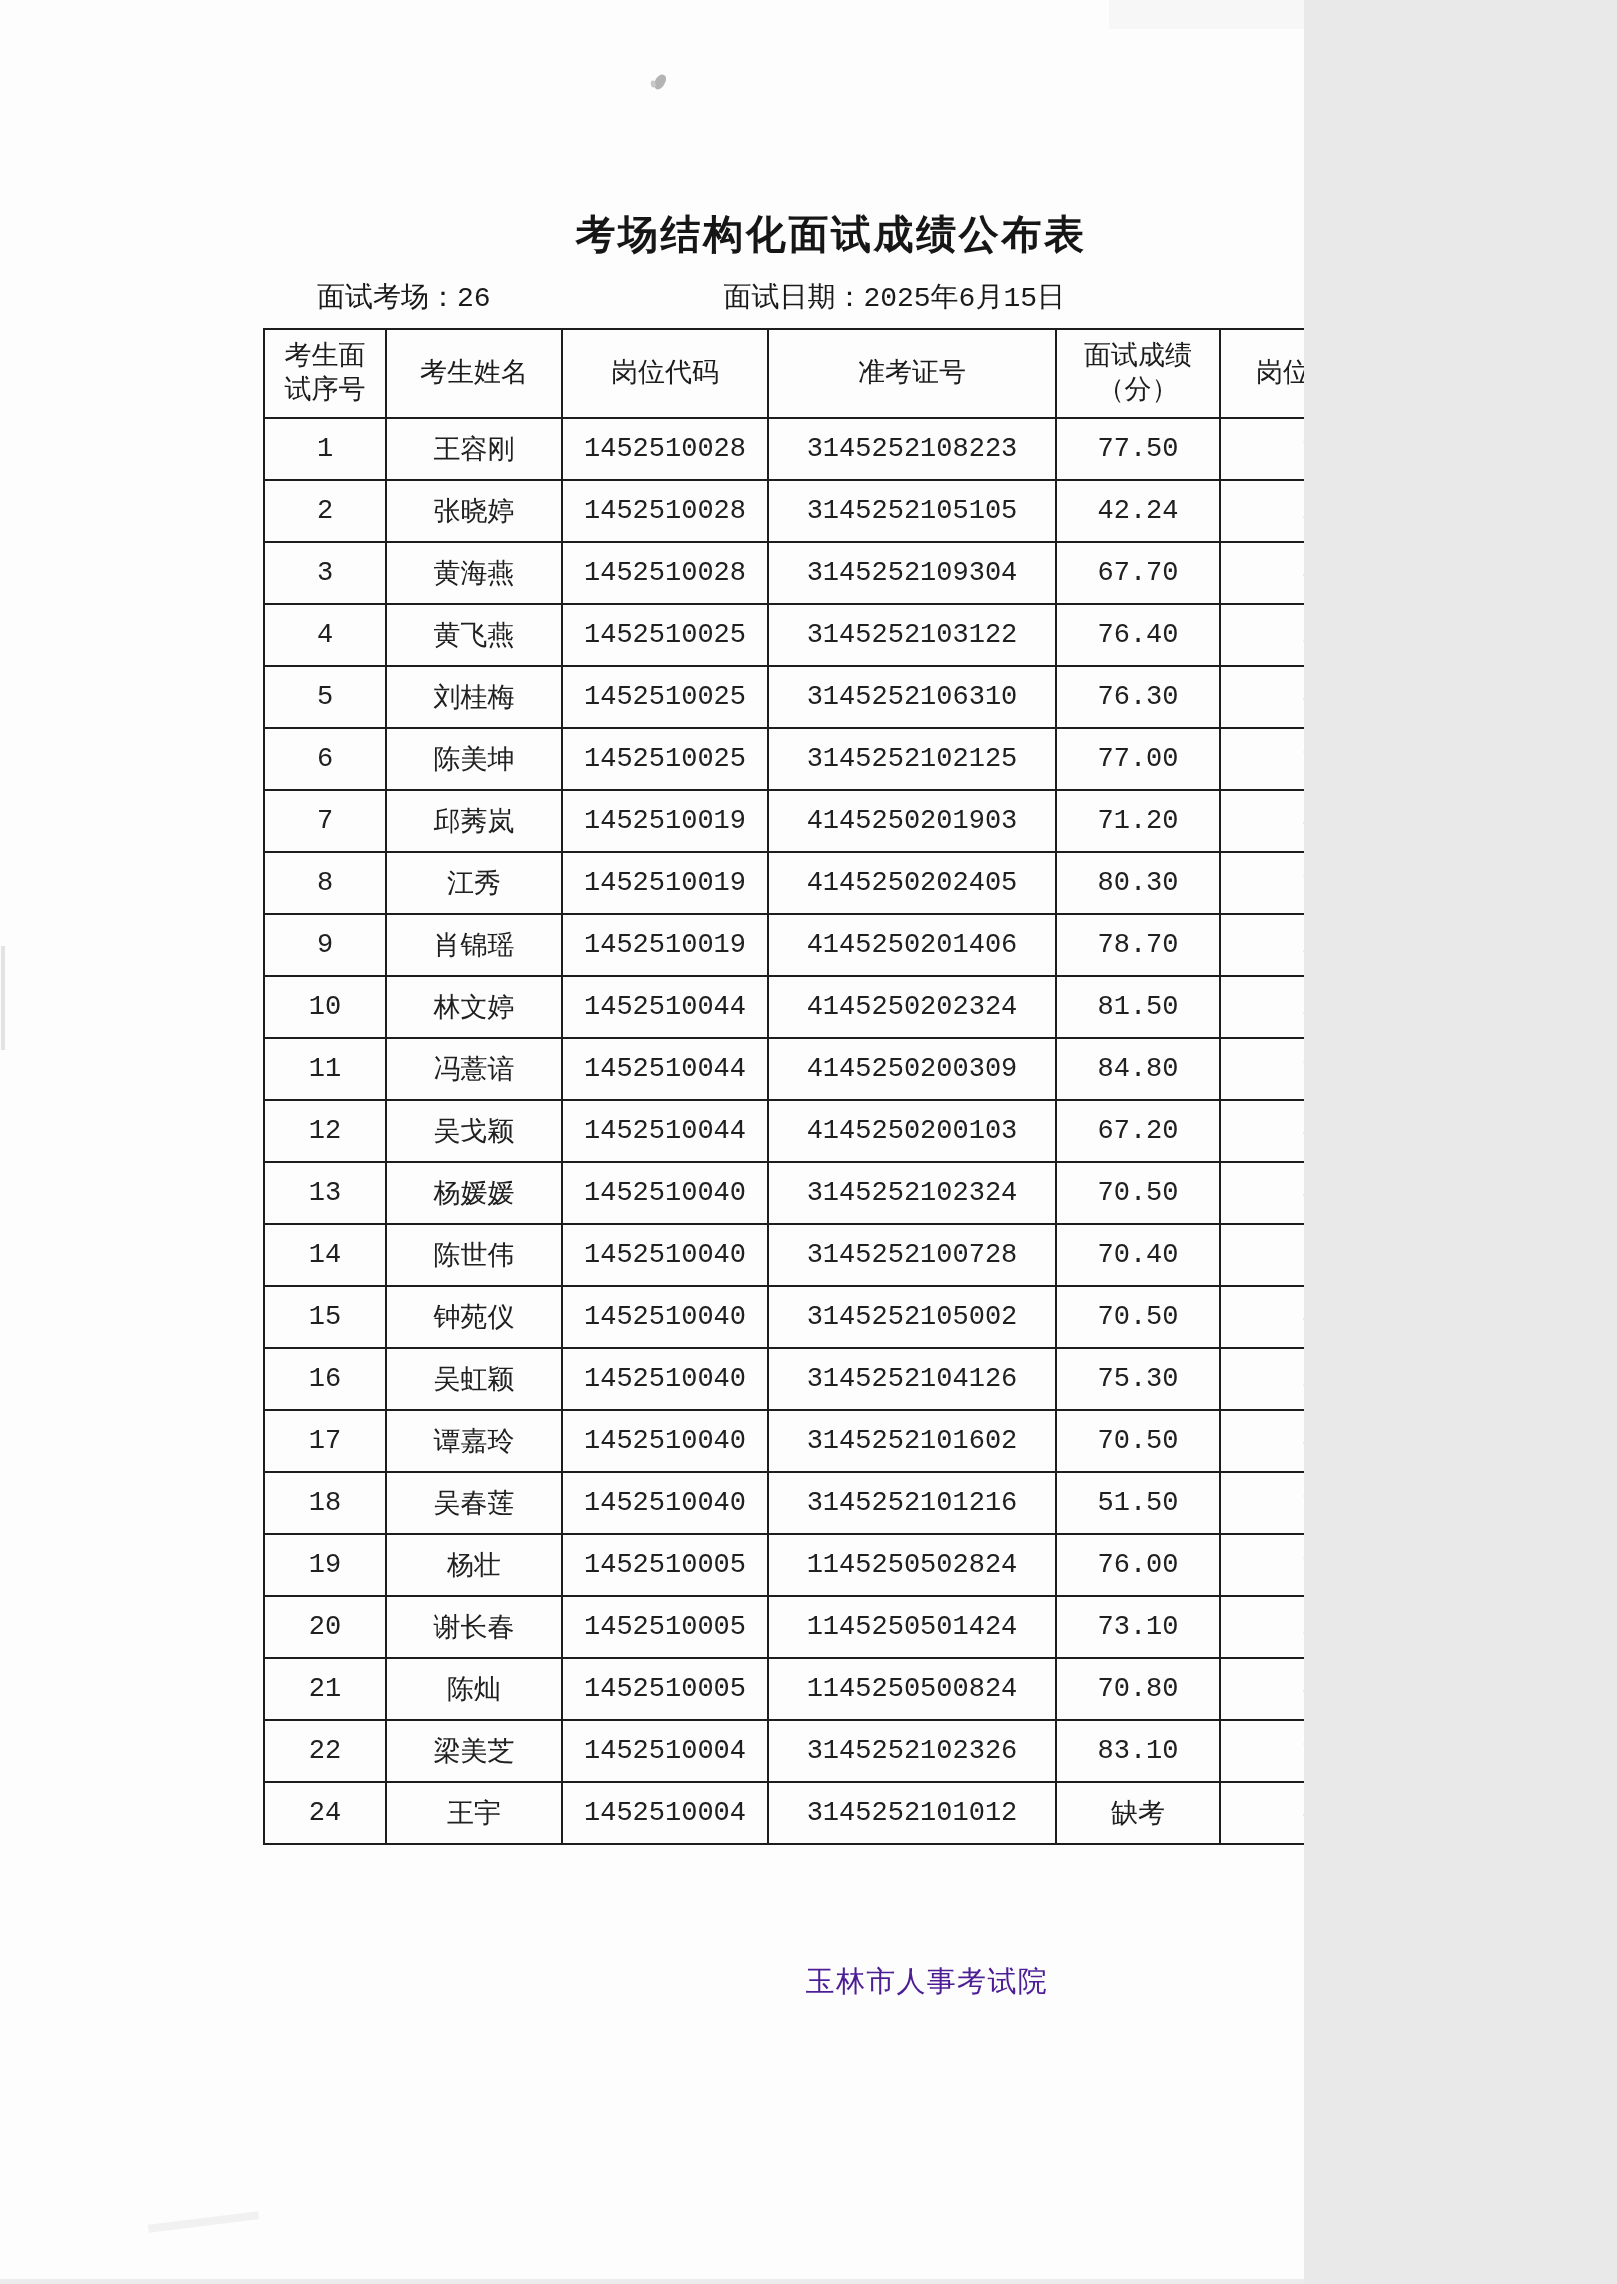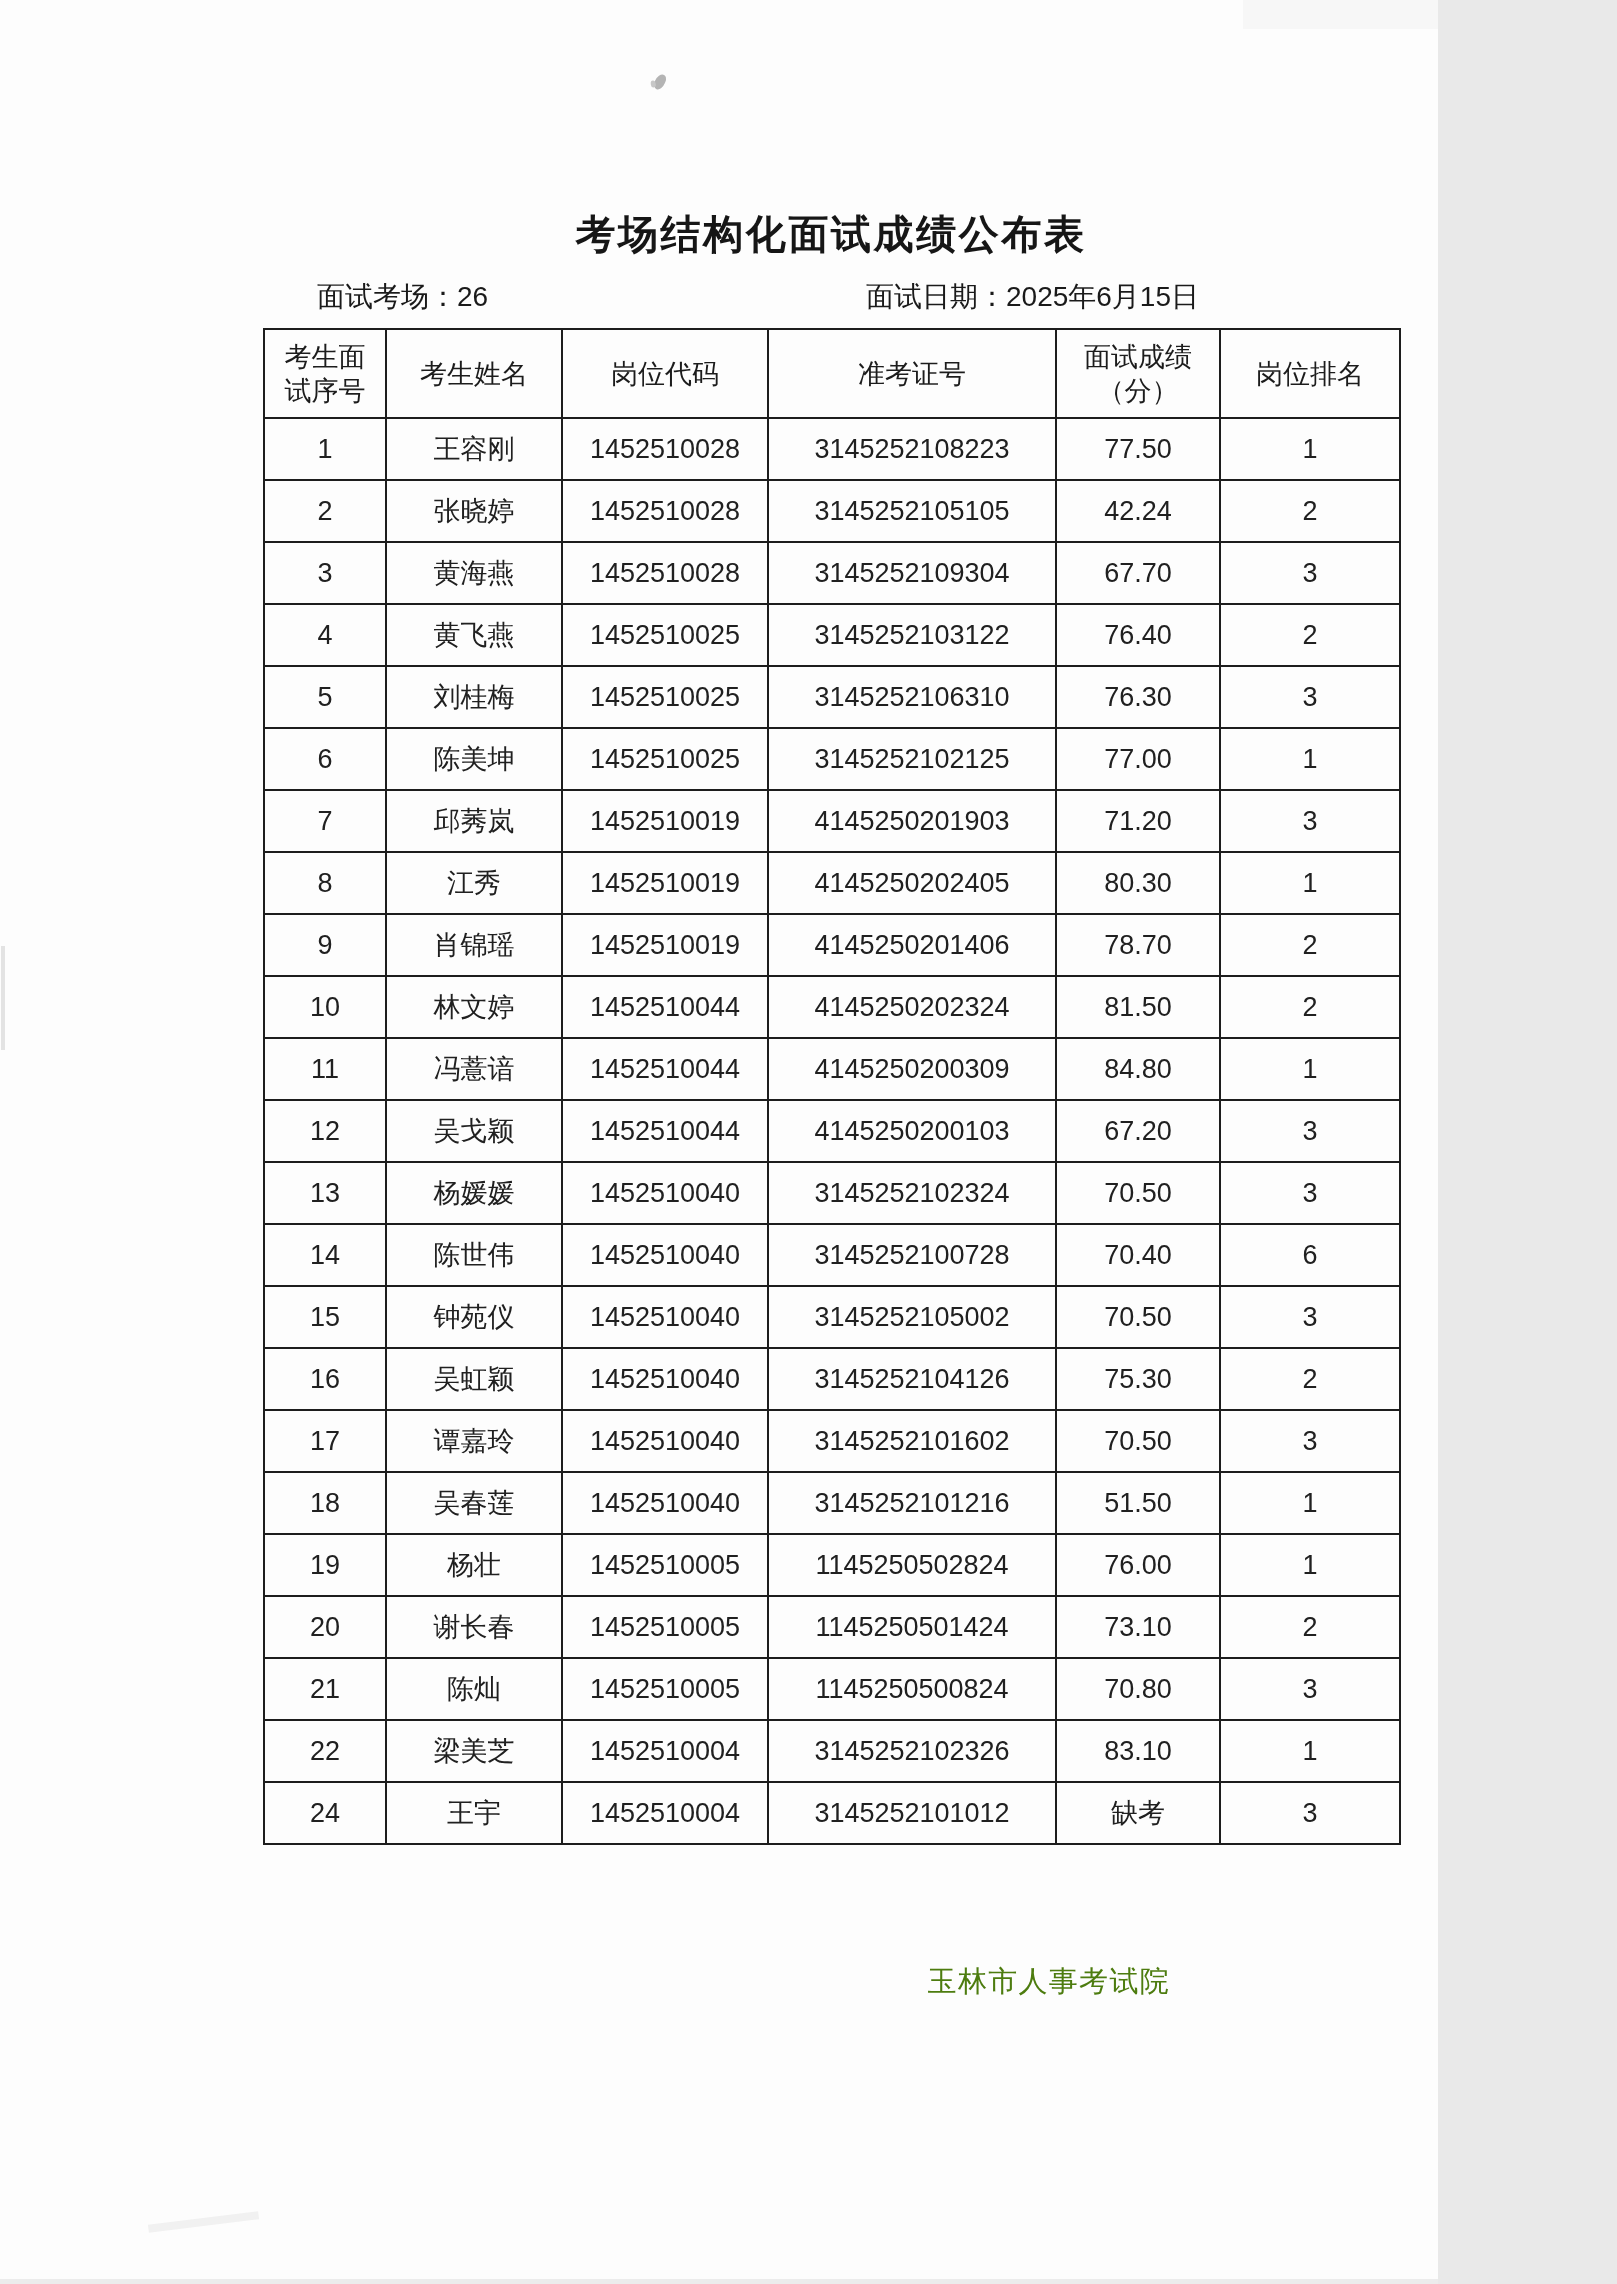--- a/index.html
+++ b/index.html
@@ -1,21 +1,21 @@
 <!DOCTYPE html>
 <html style="font-size:10.4px"><head>
 <meta charset="utf-8">
 <style>
   html,body{margin:0;padding:0;background:#e9e9e9;}
   .page{
     position:relative;
-    width:1438px;height:2284px;
+    width:1304px;height:2284px;
     background:#fdfdfd;
     overflow:hidden;
-    font-family:Liberation Sans, sans-serif;
+    font-family:Liberation Mono, monospace;
     color:#1c1c1c;
   }
   .doc-title{
     position:absolute;
     left:263px;width:1136px;top:207px;
     text-align:center;
     font-size:40px;font-weight:700;
     letter-spacing:2.6px;
     color:#161616;
   }
@@ -54,24 +54,24 @@
   .score-table td{
     height:60px;
     font-size:27px;
     padding:0;
     text-align:center;
     vertical-align:middle;
     color:#202020;
   }
   .footer-sig{
     position:absolute;
-    right:268px;top:1962px;
+    right:256px;top:1962px;
     font-size:29px;
     letter-spacing:1.3px;
-    color:#4d7c0f;
+    color:#4c1d95;
   }
   
   .artifact{position:absolute;pointer-events:none;}
   .speck-top{
     left:655px;top:74px;width:10.4px;height:15.6px;
     background:#9c9c9c;border-radius:62% 38% 55% 45%;
     transform:rotate(22deg);opacity:.75;
   }
   .speck-top::after{
     content:"";position:absolute;left:-2.6px;top:9px;width:5.2px;height:6.5px;

